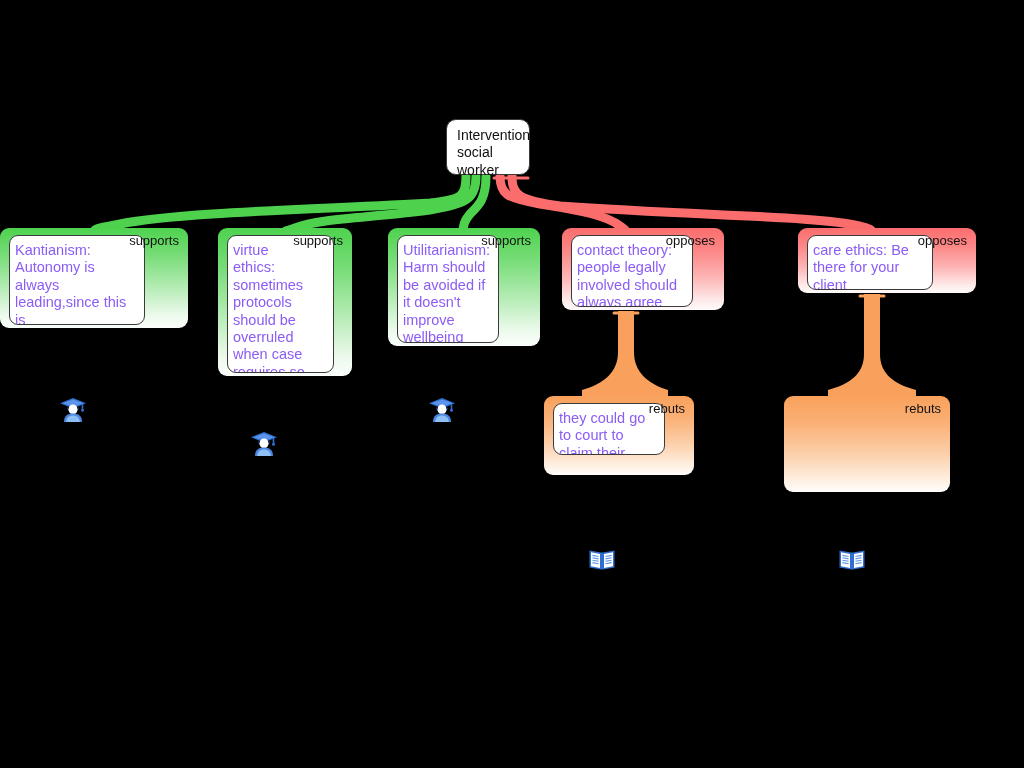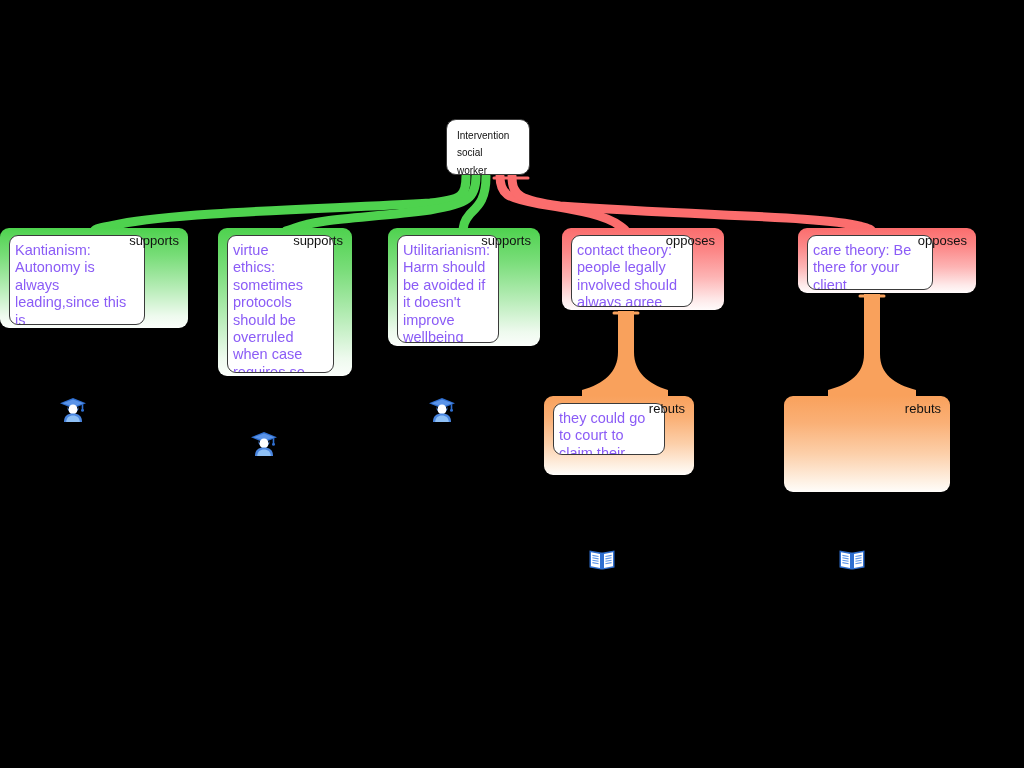--- a/index.html
+++ b/index.html
@@ -61,21 +61,21 @@
   }
 
   
   .root-body {
     position: absolute;
     background: #ffffff;
     border: 1.6px solid #3a3a3a;
     border-radius: 10px;
     box-sizing: border-box;
     color: #101010;
-    font-size: 10px;
+    font-size: 14px;
     line-height: 17.4px;
     padding: 7px 10px;
     white-space: pre-line;
   }
 
   
   .icon {
     position: absolute;
     width: 30px;
     height: 30px;
@@ -149,21 +149,21 @@
         <div class="card-label">supports</div>
       </div>
       <div class="card red" style="left: 562px; top: 228px; width: 162px; height: 82px;">
         <div class="card-body" style="width: 122px; height: 72px;">contact theory:
 people legally
 involved should
 always agree</div>
         <div class="card-label">opposes</div>
       </div>
       <div class="card red" style="left: 798px; top: 228px; width: 178px; height: 65px;">
-        <div class="card-body" style="width: 126px; height: 55px;">care theory: Be
+        <div class="card-body" style="width: 126px; height: 55px;">care ethics: Be
 there for your
 client</div>
         <div class="card-label">opposes</div>
       </div>
       <div class="card orange" style="left: 544px; top: 396px; width: 150px; height: 79px;">
         <div class="card-body" style="width: 112px; height: 52px;">they could go
 to court to
 claim their
 rights</div>
         <div class="card-label">rebuts</div>

